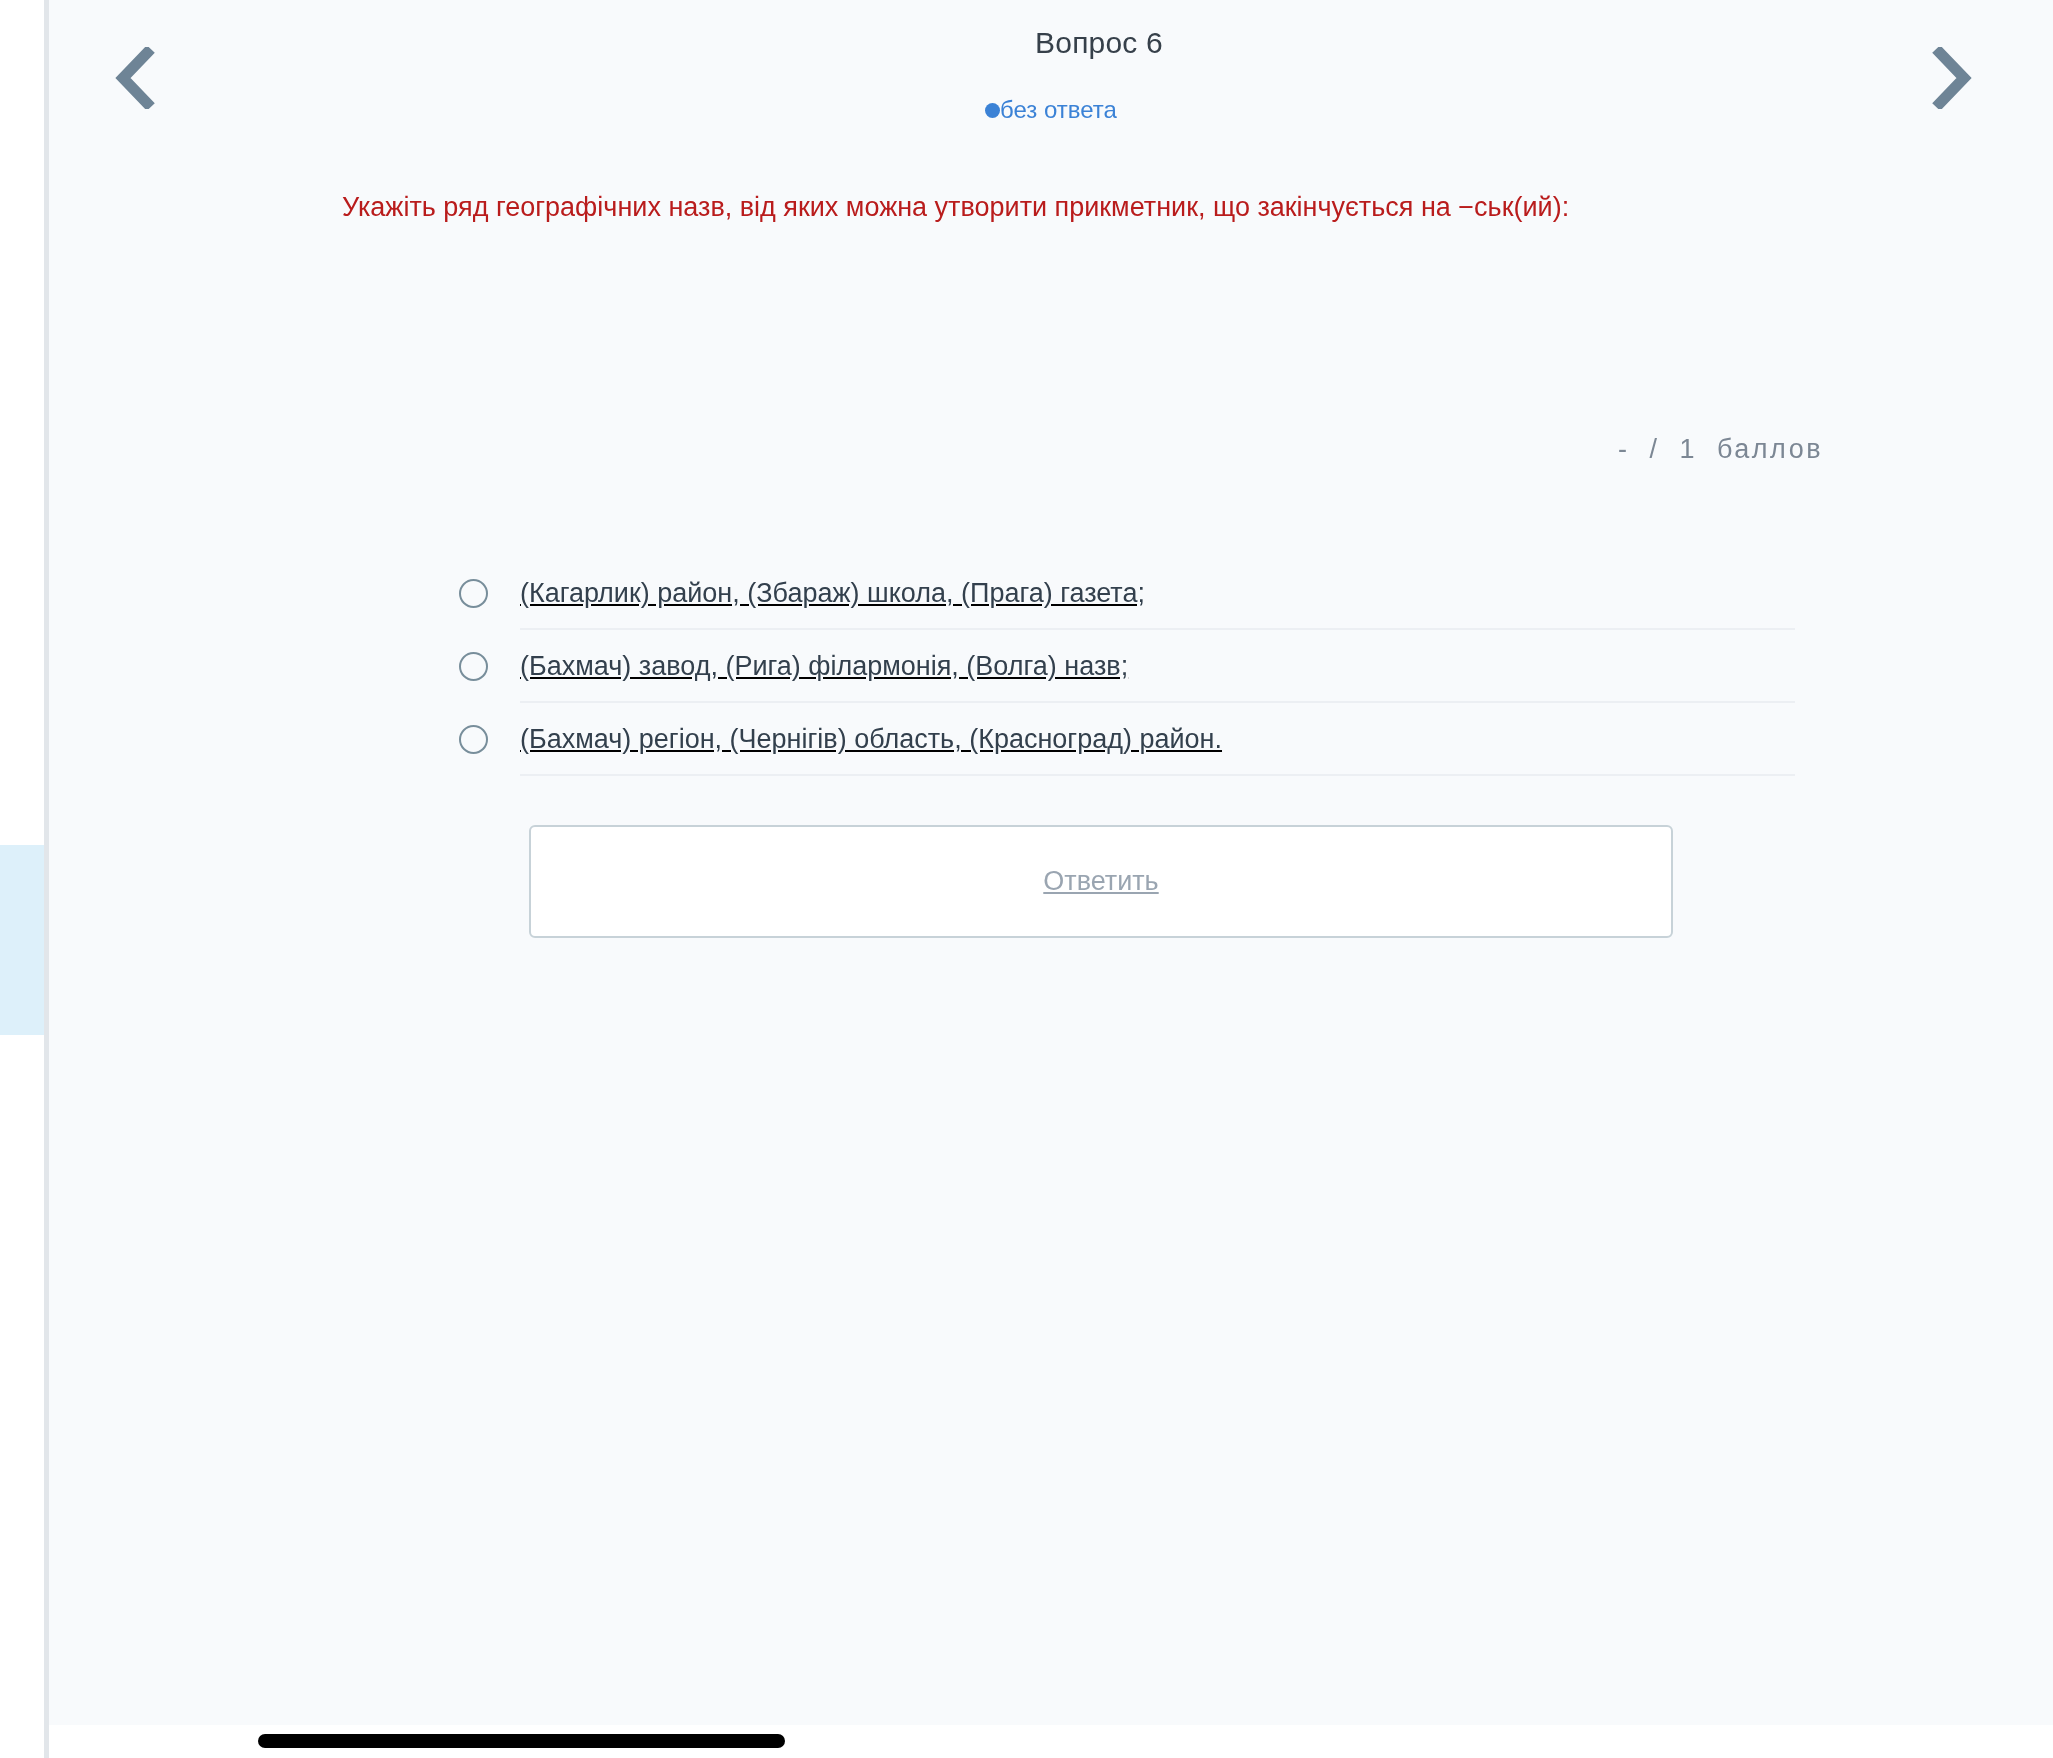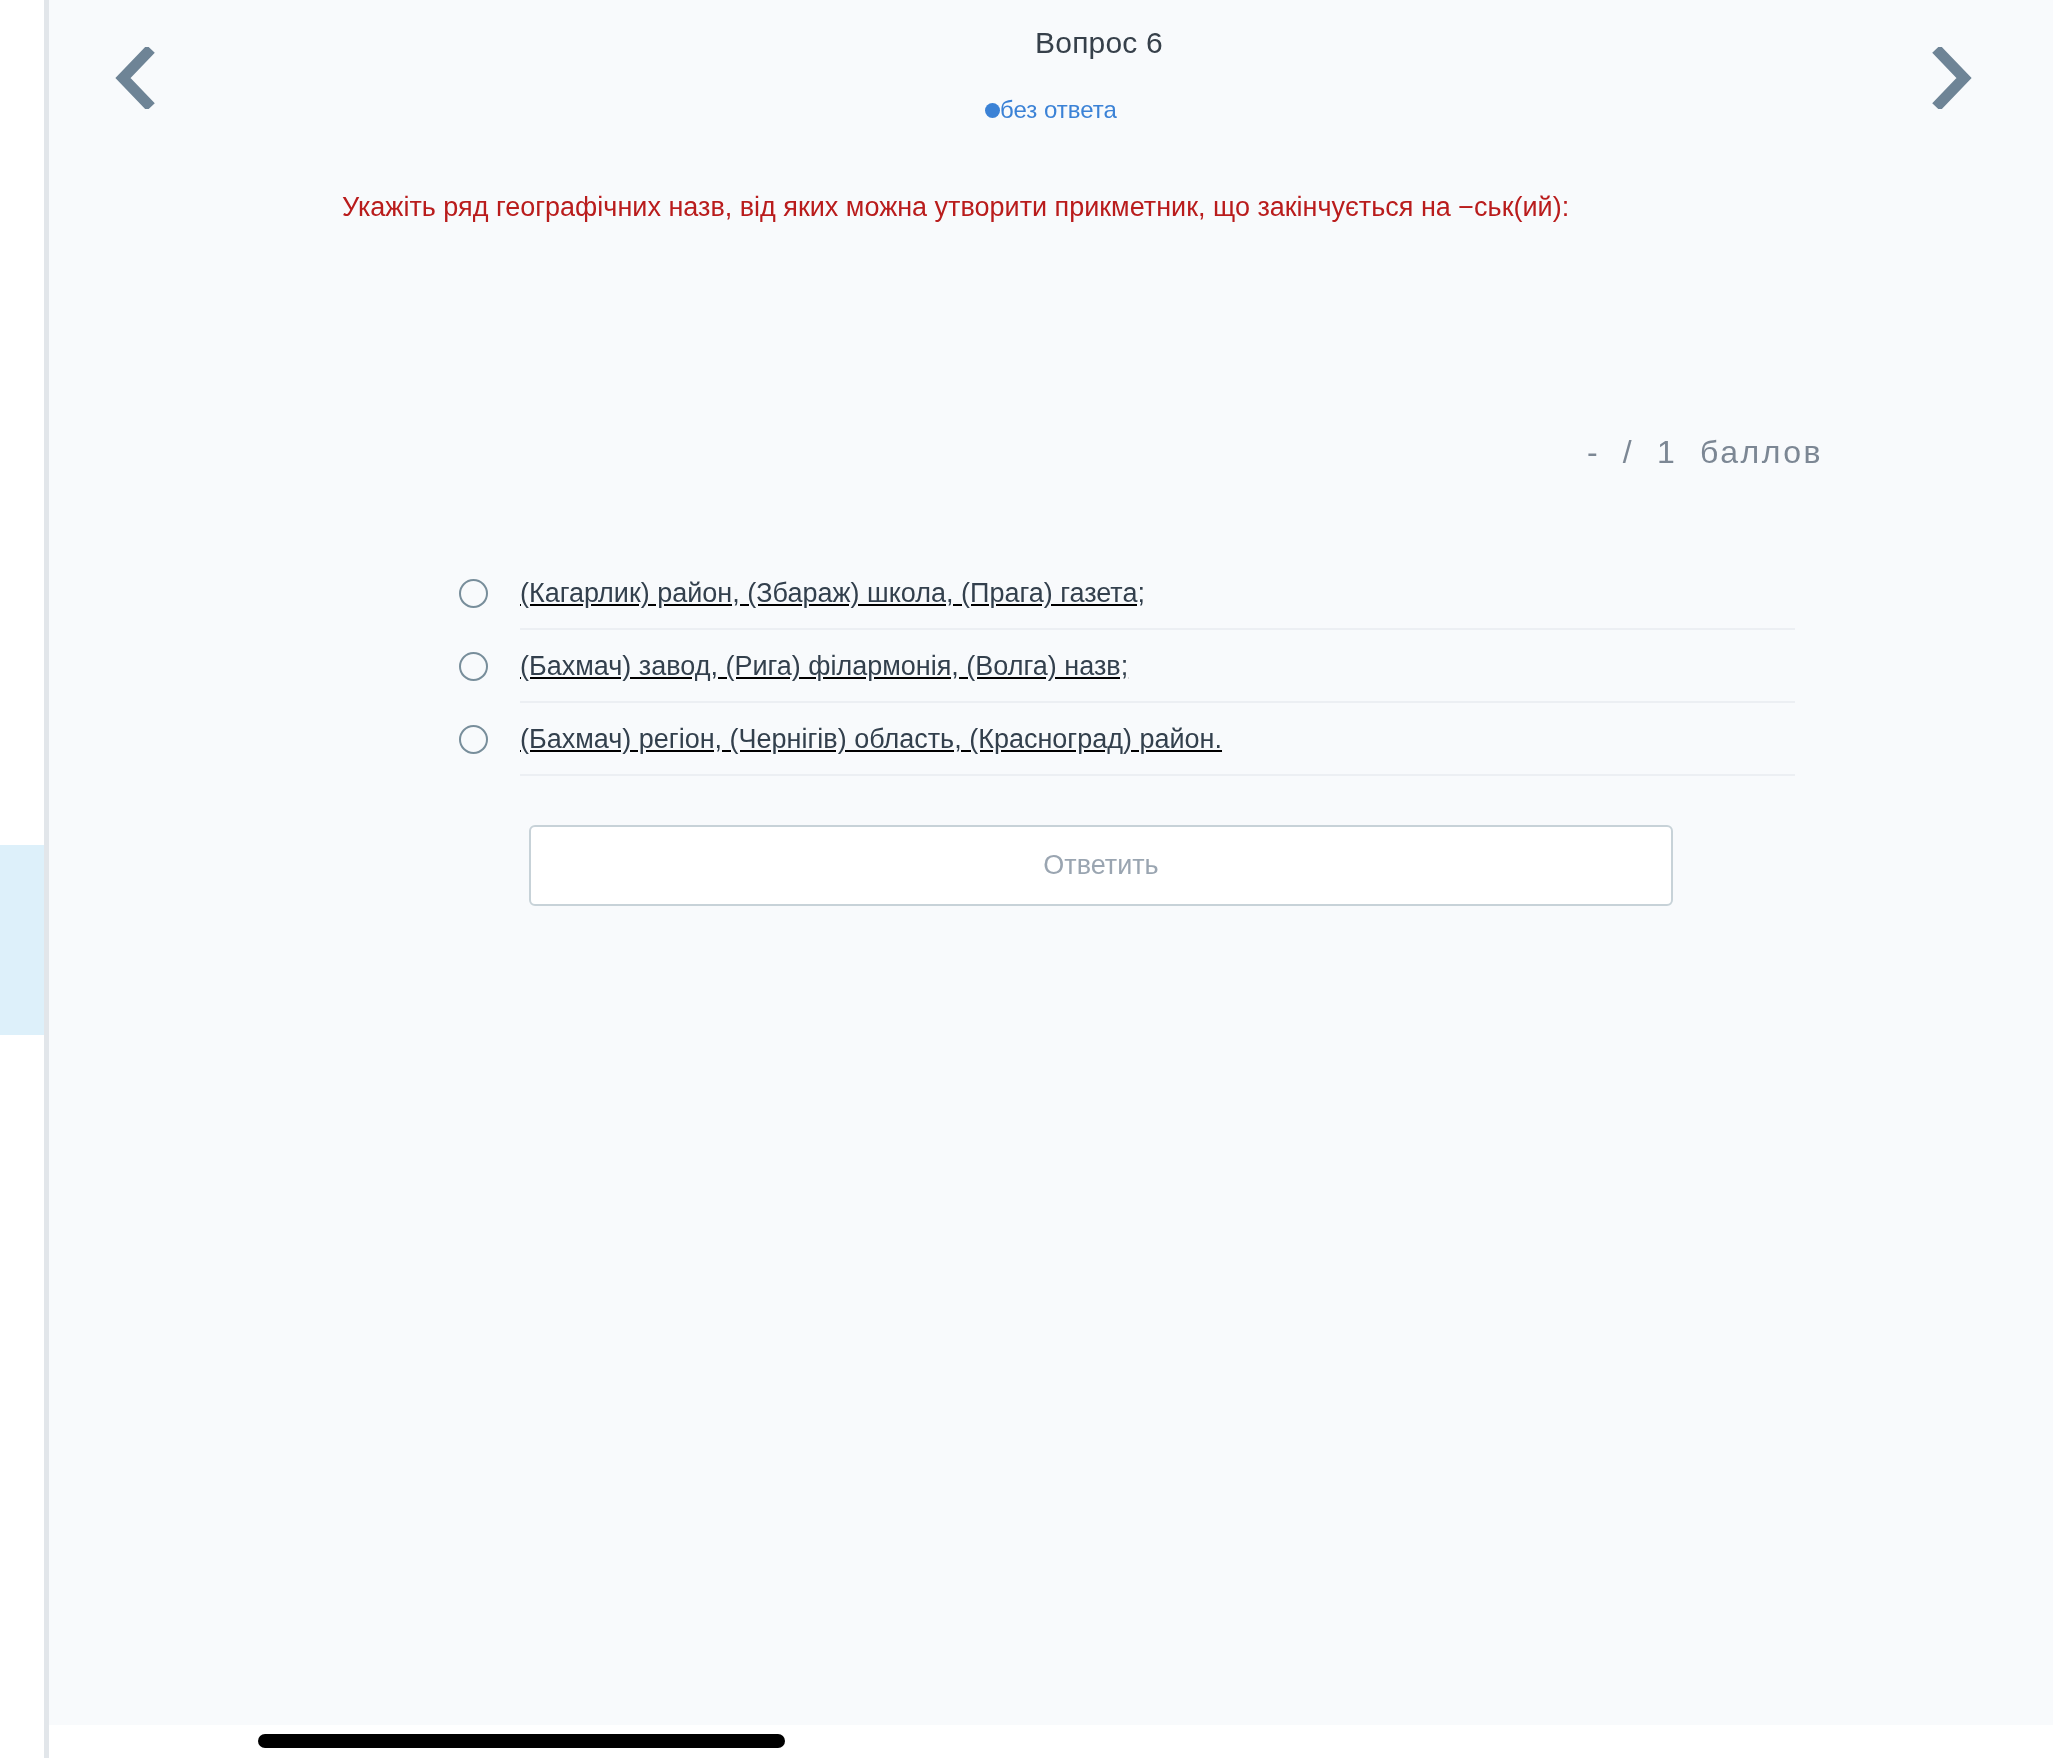--- a/index.html
+++ b/index.html
@@ -118,21 +118,21 @@
     width: 1430px;
     font-size: 27px;
     line-height: 1.58;
     color: #b91c1c;
   }
 
   .score {
     position: absolute;
     right: 230px;
     top: 434px;
-    font-size: 32px;
+    font-size: 27px;
     color: #7c8794;
     letter-spacing: 2.5px;
     white-space: pre;
   }
 
   
   .options {
     position: absolute;
     left: 410px;
     top: 557px;
@@ -172,33 +172,34 @@
 
   
   .submit-wrap {
     position: absolute;
     left: 480px;
     top: 825px;
     width: 1144px;
   }
   .submit-btn {
     width: 100%;
-    height: 81px;
+    height: 113px;
     background: #ffffff;
     border: 2px solid #c7d2d8;
     border-radius: 6px;
     font-family: inherit;
     font-size: 27px;
     color: #9aa5b1;
     cursor: pointer;
     display: flex;
     align-items: center;
     justify-content: center;
     box-sizing: border-box;
     padding: 8px;
+    text-decoration: underline;
   }
 
   
   .home-area {
     position: absolute;
     left: 49px;
     top: 1725px;
     width: 2004px;
     height: 33px;
     background: #ffffff;

